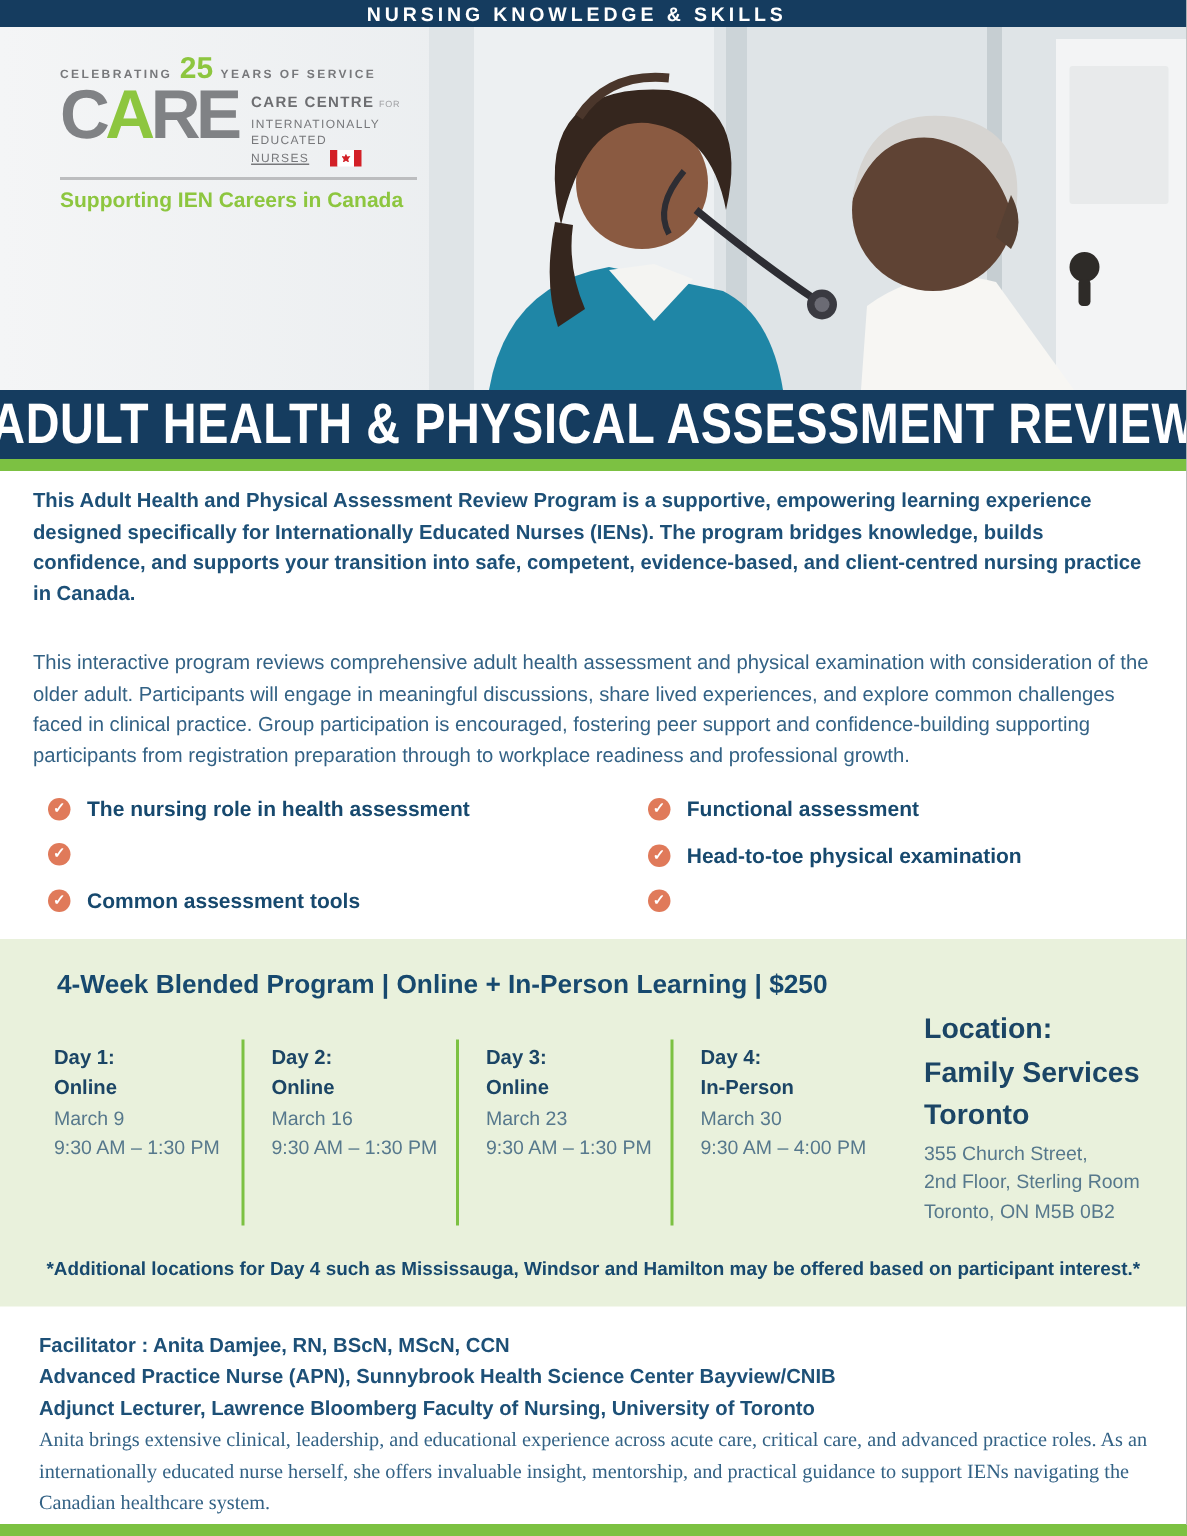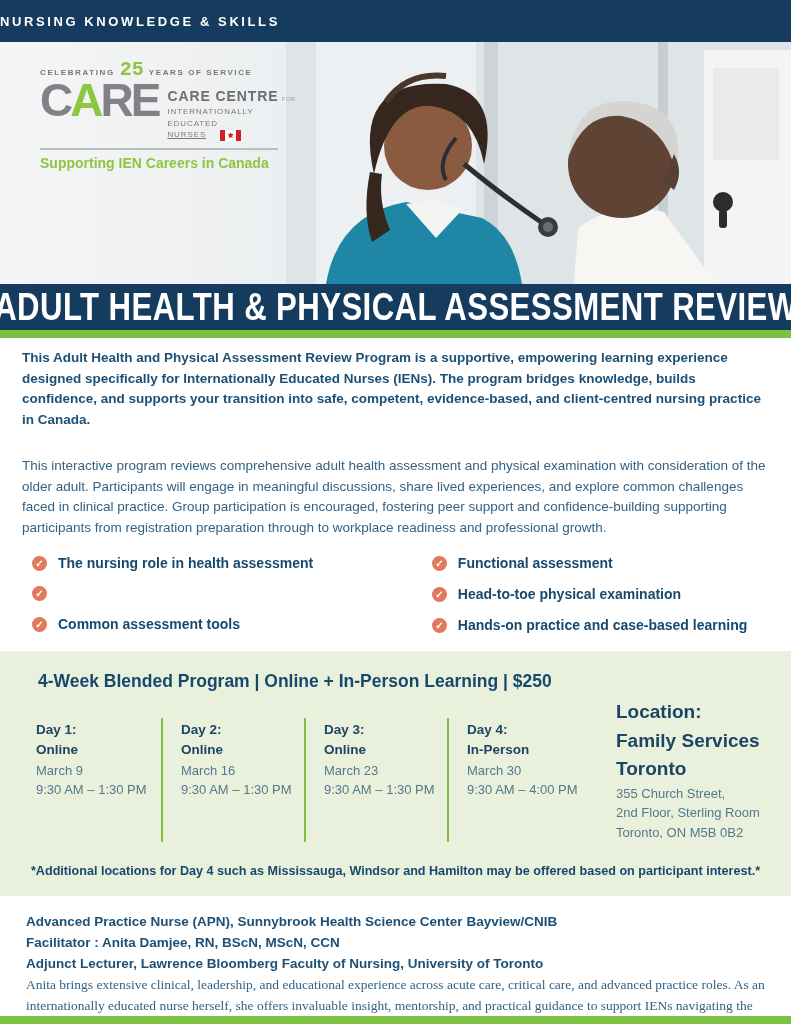--- a/index.html
+++ b/index.html
@@ -4,41 +4,41 @@
 <style>
   * { margin:0; padding:0; box-sizing:border-box; }
   body { background:#555; font-family:"Liberation Sans", sans-serif; }
   .page {
     width:791px; height:1024px; margin:0 auto; background:#ffffff;
     position:relative; overflow:hidden;
   }
 
   
   .topbar {
-    height:42px; background:#153c5f; display:flex; align-items:center;
-    justify-content:flex-start; padding-right:22px;
+    height:18px; background:#153c5f; display:flex; align-items:center;
+    justify-content:center; padding-right:22px;
   }
   .topbar-label { color:#fff; font-size:13px; font-weight:bold; letter-spacing:2.6px; }
 
   
   .hero {
     height:242px; position:relative; overflow:hidden;
     background:linear-gradient(90deg,#f4f5f6 0%,#ebeef0 40%,#dfe4e7 100%);
   }
   .hero-photo { position:absolute; top:0; right:0; width:505px; height:242px; }
 
   .logo { position:absolute; left:40px; top:20px; width:260px; }
   .logo-top { display:flex; align-items:baseline; gap:5px; color:#77787b; }
   .logo-celebrating, .logo-years { font-size:8px; font-weight:bold; letter-spacing:1.6px; }
-  .logo-25 { font-size:20px; font-weight:800; color:#8dc63f; line-height:0.8;font-family:Liberation Mono, monospace; }
+  .logo-25 { font-size:20px; font-weight:800; color:#8dc63f; line-height:0.8; }
   .logo-main { display:flex; margin-top:1px; }
   .logo-care { font-size:46px; font-weight:800; letter-spacing:-3px; line-height:0.95; color:#808285; }
   .logo-care .green { color:#8dc63f; }
   .logo-side { margin-left:9px; padding-top:7px; color:#77787b; font-size:8px; line-height:1.45; letter-spacing:0.9px; }
-  .side-b { font-weight:bold; font-size:14px; color:#6d6e71; }
+  .side-b { font-weight:bold; font-size:10px; color:#6d6e71; }
   .side-for { font-size:6px; color:#a0a1a4; letter-spacing:0.5px; }
   .side-row { display:flex; align-items:center; gap:14px;text-decoration:underline; }
   .flag { display:inline-flex; width:21px; height:11px; }
   .flag .r { width:5px; height:11px; background:#d32027; }
   .flag .w { width:11px; height:11px; background:#fff; display:flex; align-items:center; justify-content:center; }
   .flag .leaf { width:6px; height:6px; background:#d32027; clip-path:polygon(50% 0,65% 30%,100% 25%,75% 60%,85% 100%,50% 78%,15% 100%,25% 60%,0 25%,35% 30%); }
   .logo-divider { border-top:2px solid #bcbdbf; width:238px; margin:7px 0 5px; }
   .logo-tagline { color:#8dc63f; font-size:14px; font-weight:bold; }
 
   
@@ -182,21 +182,20 @@
         <div class="bullet">
           <span class="check">✓</span>
           <span>Functional assessment</span>
         </div>
         <div class="bullet">
           <span class="check">✓</span>
           <span>Head-to-toe physical examination</span>
         </div>
         <div class="bullet">
           <span class="check">✓</span>
-          <span>Hands-on practice and case-based learning</span>
         </div>
       </div>
     </div>
   </div>
 
   <div class="program">
     <div class="program-header">4-Week Blended Program  |  Online + In-Person Learning |  $250</div>
     <div class="program-row">
       <div class="day-col">
         <div class="day-label">Day 1:</div>
@@ -227,22 +226,22 @@
         <div class="loc-name">Family Services Toronto</div>
         <div>355 Church Street,</div>
         <div>2nd Floor, Sterling Room</div>
         <div>Toronto, ON M5B 0B2</div>
       </div>
     </div>
     <div class="program-note">*Additional locations for Day 4 such as Mississauga, Windsor and Hamilton may be offered based on participant interest.*</div>
   </div>
 
   <div class="facilitator">
+    <div class="fac-line">Facilitator : Anita Damjee, RN, BScN, MScN, CCN</div>
     <div class="fac-line">Advanced Practice Nurse (APN), Sunnybrook Health Science Center Bayview/CNIB</div>
-    <div class="fac-line">Facilitator : Anita Damjee, RN, BScN, MScN, CCN</div>
     <div class="fac-line">Adjunct Lecturer, Lawrence Bloomberg Faculty of Nursing, University of Toronto</div>
     <div class="fac-bio">Anita brings extensive clinical, leadership, and educational experience across acute care, critical care, and advanced practice roles. As an internationally educated nurse herself, she offers invaluable insight, mentorship, and practical guidance to support IENs navigating the Canadian healthcare system.</div>
   </div>
 
   <div class="callout">Build confidence in adult health and physical assessment, strengthen clinical decision-making, and gain hands-on, evidence-based skills in a supportive learning environment designed for IENs.</div>
 
   <div class="footer-wrap">
     <div class="footer-strip"></div>
   </div>
 

